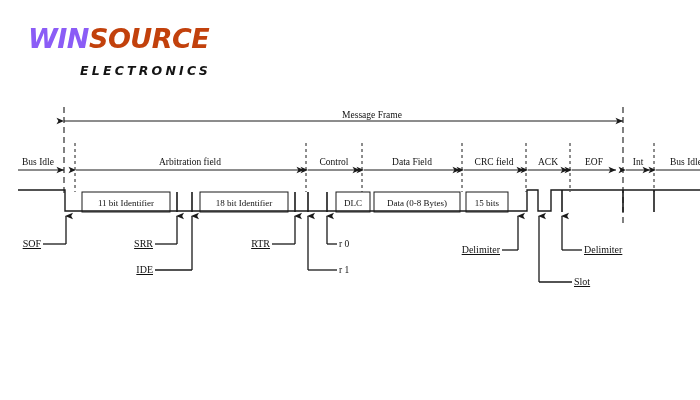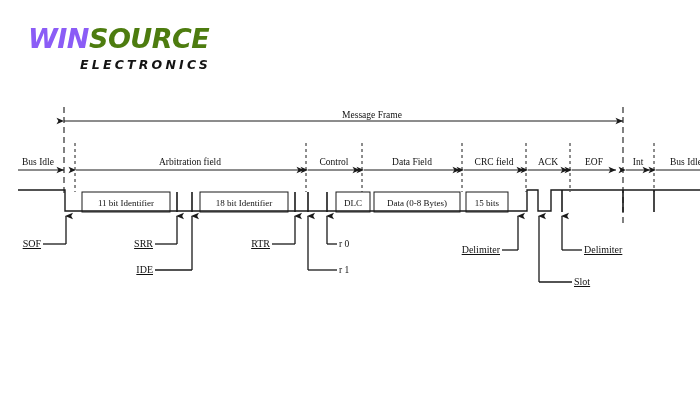--- a/index.html
+++ b/index.html
@@ -31,30 +31,30 @@
   #logo-wordmark {
     font-family: "DejaVu Sans", sans-serif;
     font-weight: 900;
     font-style: italic;
     font-size: 27px;
     letter-spacing: -0.5px;
     line-height: 30px;
     white-space: nowrap;
   }
   #logo-win { color: #8b5cf6; }
-  #logo-source { color: #4d7c0f; font-style: italic; }
+  #logo-source { color: #c2410c; font-style: italic; }
   #logo-sub {
     font-family: "DejaVu Sans", sans-serif;
     font-weight: 700;
     font-style: italic;
     font-size: 12.5px;
     letter-spacing: 3.2px;
     color: #141414;
     margin-left: 52px;
-    margin-top: 3px;
+    margin-top: 9px;
     white-space: nowrap;
   }
 
   
   #diagram {
     position: absolute;
     left: 16px;
     top: 0;
     width: 700px;
     height: 400px;

